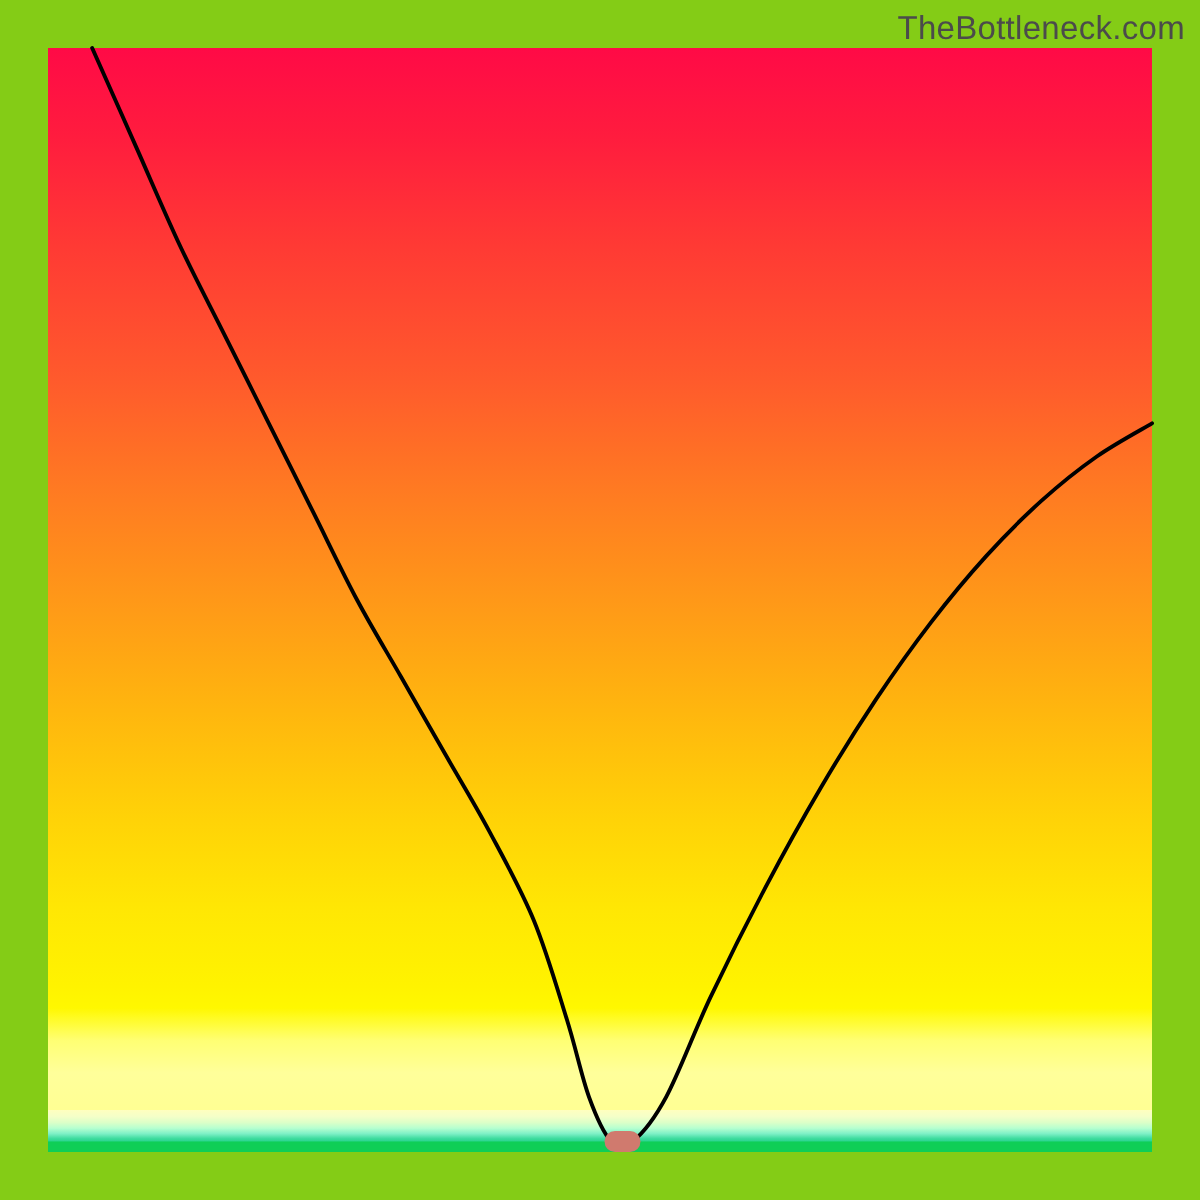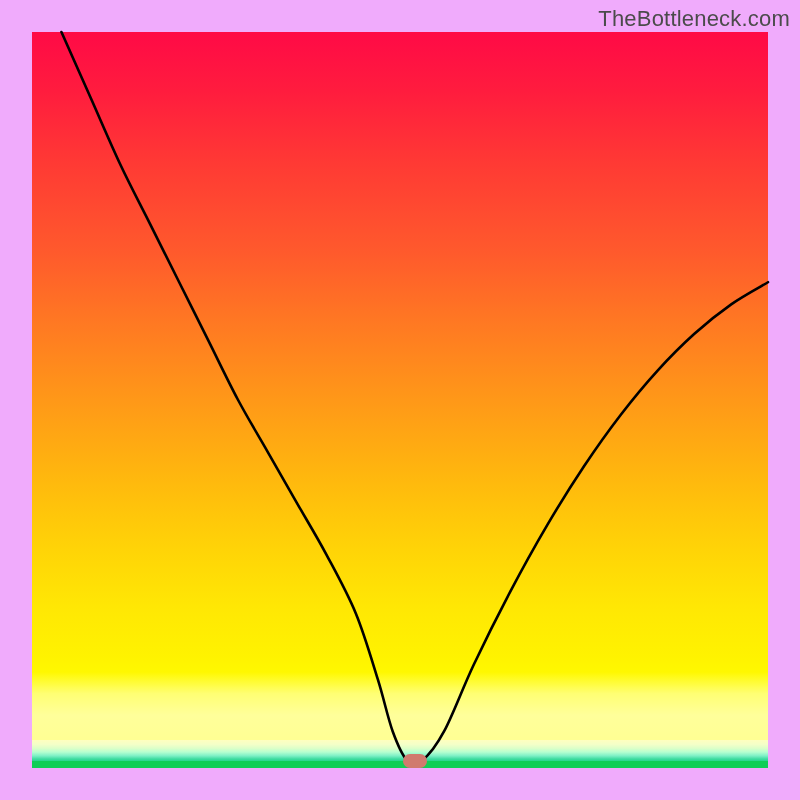--- a/index.html
+++ b/index.html
@@ -8,21 +8,21 @@
     width: 800px;
     height: 800px;
     overflow: hidden;
     background: #000;
     font-family: Arial, Helvetica, sans-serif;
   }
   .frame {
     position: relative;
     width: 800px;
     height: 800px;
-    background: #f0abfc;
+    background: #84cc16;
   }
   .plot-area {
     position: absolute;
     left: 32px;
     top: 32px;
     width: 736px;
     height: 736px;
     
     background: linear-gradient(to bottom,
       #ff0a46 0%,

